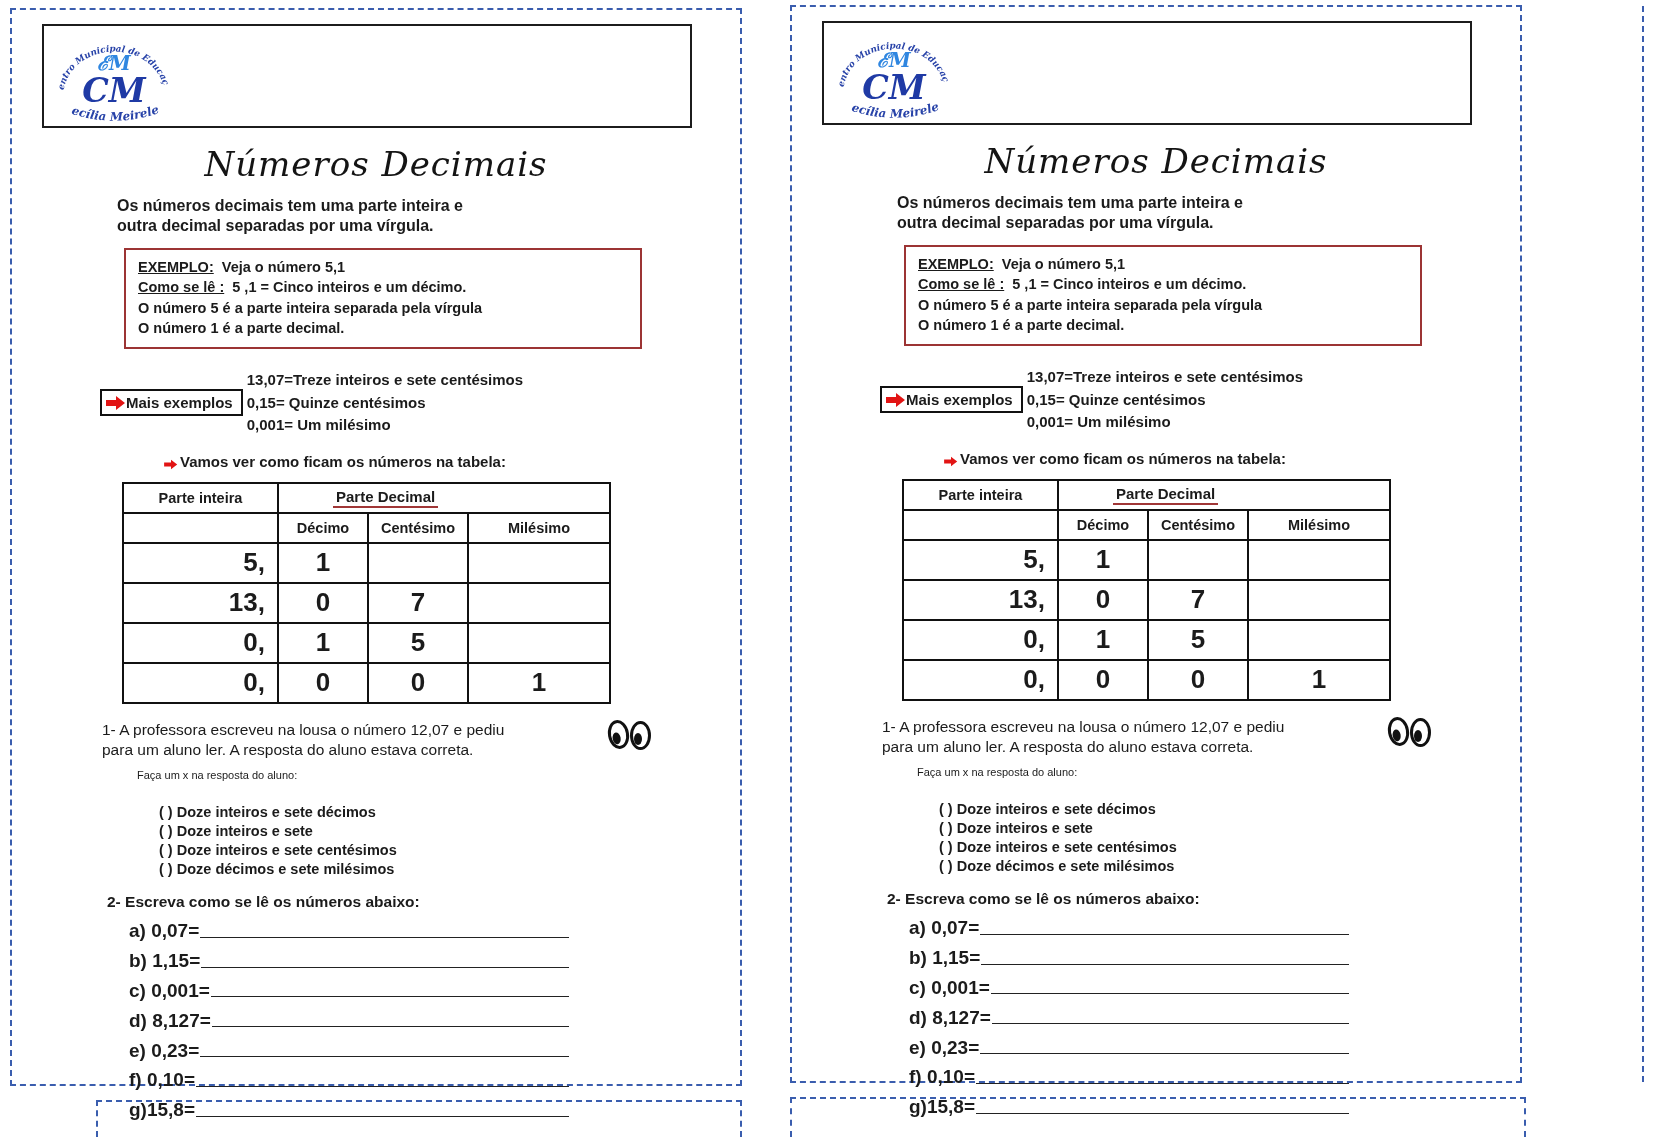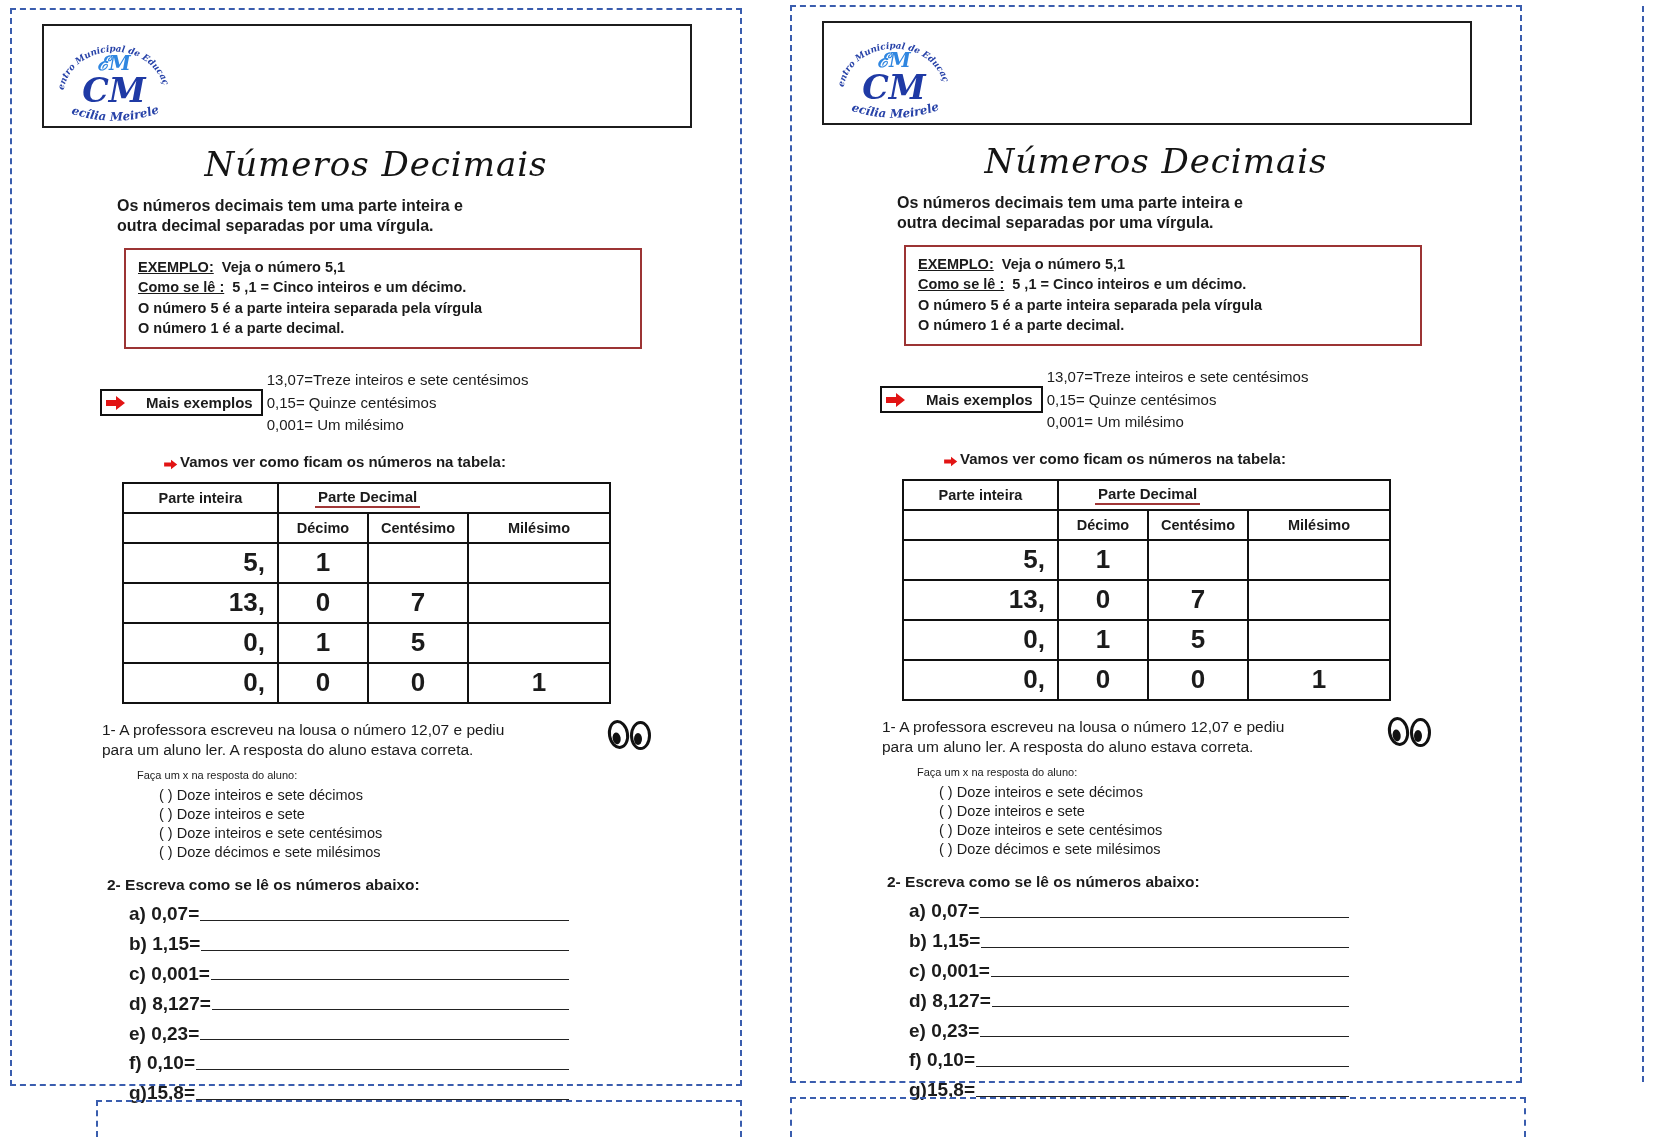--- a/index.html
+++ b/index.html
@@ -68,63 +68,63 @@
     padding:7px 10px 9px 12px;
     font-weight:bold; font-size:14.5px; line-height:1.4;
   }
   .u { text-decoration:underline; }
 
   
   .mais-row { margin:20px 0 0 88px; display:flex; align-items:center; }
   .mais-box {
     border:2px solid #111;
     padding:3px 8px 3px 4px;
-    display:flex; align-items:center; gap:20px;
+    display:flex; align-items:center; gap:0;
     font-weight:bold; font-size:15px;
     background:#fff;
     flex:0 0 auto;
   }
   .arrow-icon { width:20px; height:16px; flex:0 0 auto; }
   .arrow-icon.small { width:14px; height:11px; margin-right:2px; }
-  .examples-col { margin-left:4px; font-weight:normal; font-size:15px; line-height:1.5; }
+  .examples-col { margin-left:4px; font-weight:bold; font-size:15px; line-height:1.5; }
 
   
   .table-intro {
     margin:16px 0 0 152px;
     display:flex; align-items:flex-end;
     font-weight:bold; font-size:15px;
   }
 
   
   .decimal-table {
     margin:12px 0 0 110px;
     border-collapse:collapse;
     table-layout:fixed;
     width:487px;
   }
   .decimal-table td { border:2px solid #111; background:#fff; }
   .decimal-table .th { font-weight:bold; font-size:14.5px; text-align:center; height:30px; }
-  .decimal-table .group { text-align:left; padding-left:36px; }
+  .decimal-table .group { text-align:left; padding-left:54px; }
   .red-underline { display:inline-block; border-bottom:2px solid #a03636; padding:0 3px 1px 3px; font-size:15px; }
   .decimal-table .sub { height:30px; }
   .decimal-table .num {
     height:40px; font-weight:bold; font-size:26px; text-align:center;
   }
   .decimal-table .num.c1 { text-align:right; padding-right:12px; }
 
   
   .q1-block { position:relative; margin:16px 0 0 90px; width:580px; font-weight:normal; font-size:15.5px; line-height:1.3; }
   .eyes { position:absolute; right:28px; top:0px; width:46px; height:30px; }
   .eye { position:absolute; width:21px; height:29px; background:#fff; border:3px solid #111; border-radius:50%; }
   .eye.l { left:0; transform:rotate(-10deg); }
   .eye.r { left:22px; top:1px; }
   .eye::after { content:""; position:absolute; left:1px; top:9px; width:8px; height:12px; background:#111; border-radius:50%; }
 
   .faca { margin:9px 0 0 125px; font-weight:normal; font-size:11px; }
-  .options { margin:5px 0 0 147px; font-weight:normal; font-size:14.5px; line-height:1.32; }
+  .options { margin:22px 0 0 147px; font-weight:bold; font-size:14.5px; line-height:1.32; }
 
   
   .q2-heading { margin:14px 0 0 95px; font-weight:bold; font-size:15.5px; }
   .q2-list { margin:9px 0 0 117px; width:440px; }
   .q2-item { display:flex; align-items:center; margin-bottom:7px; font-weight:bold; font-size:19px; line-height:1.2; }
   .q2-label { flex:0 0 auto; white-space:pre; }
   .q2-line { flex:1 1 auto; border-bottom:1.6px solid #222; margin:0 0 2px 1px; height:14px; }
 </style>
 </head>
 <body>

